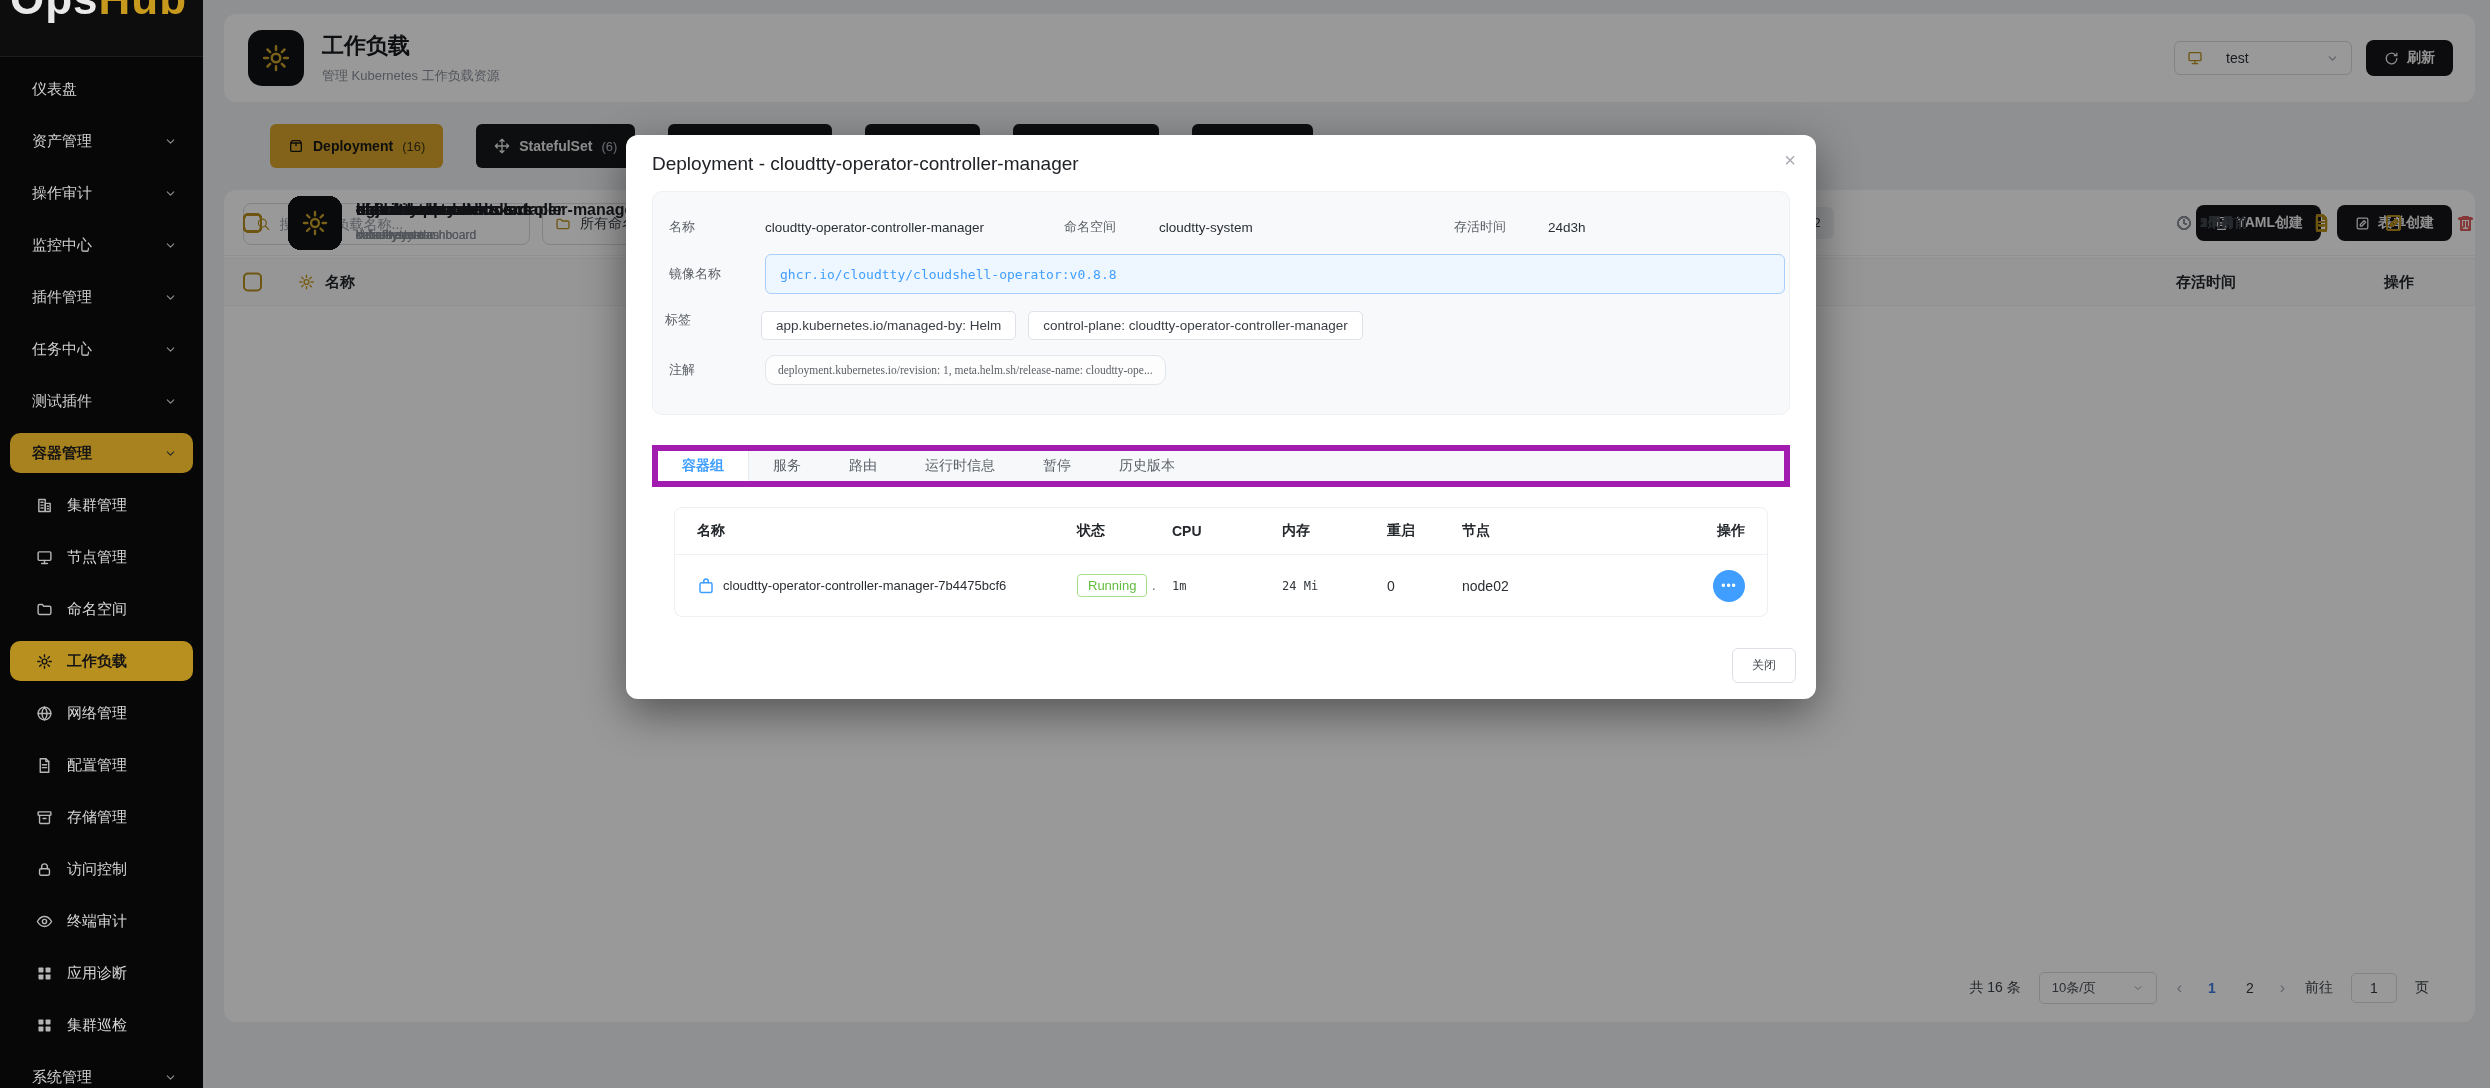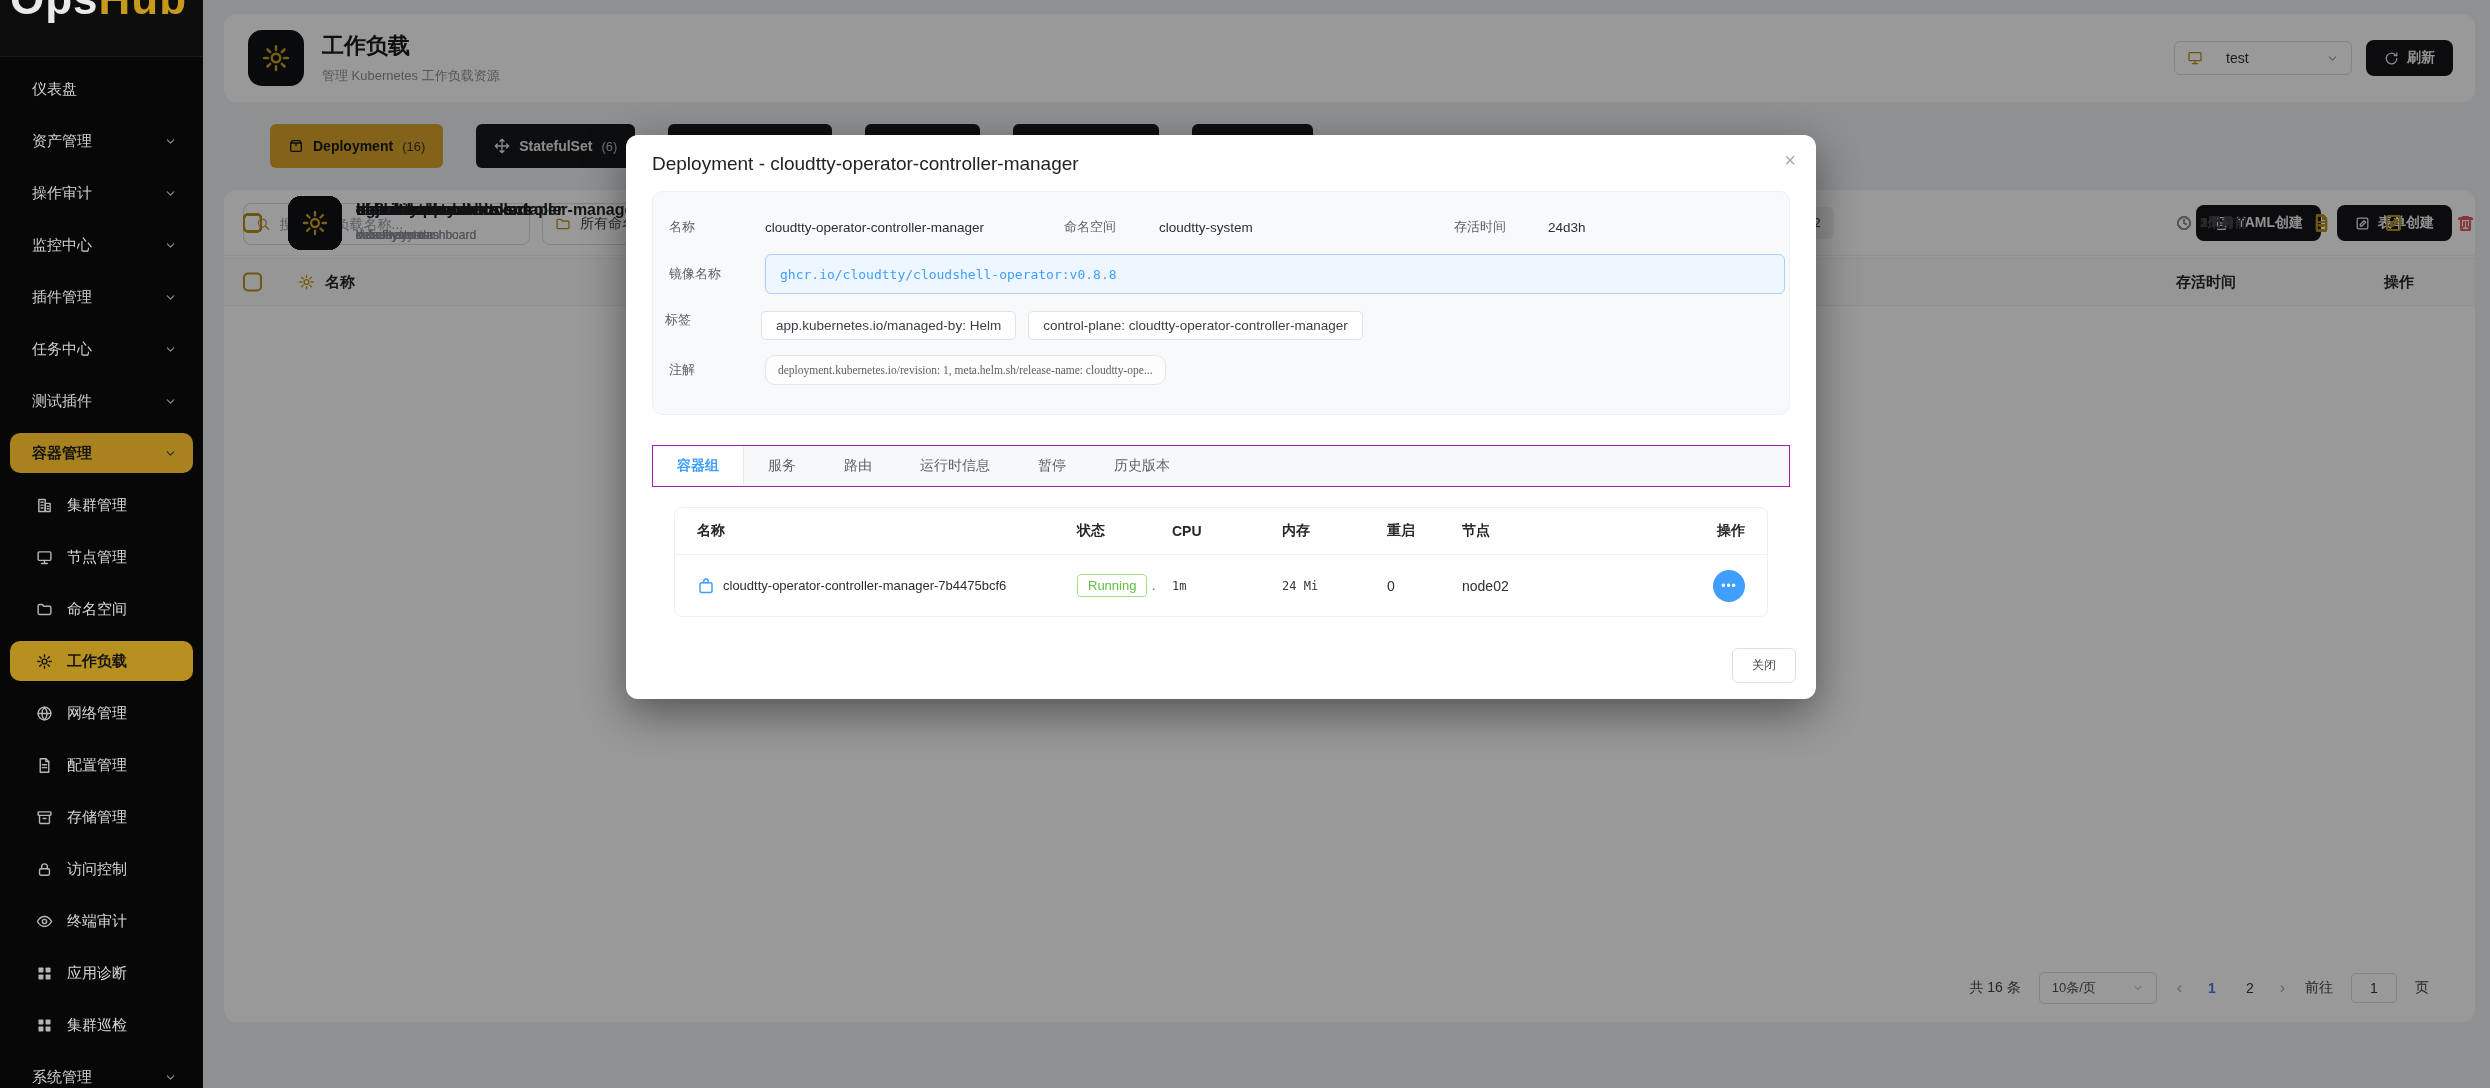--- a/index.html
+++ b/index.html
@@ -135,21 +135,21 @@
     display:flex; align-items:center; padding:0 14px; font-family:"DejaVu Sans Mono",monospace; font-size:13px; color:#3f9eff; }
   .prow3 { position:absolute; left:12px; top:119px; display:flex; align-items:flex-start; }
   .prow3 .f-label { width:96px; }
   .tagpill { border:1px solid #dfe2e8; background:#fff; border-radius:5px; padding:6px 14px; font-size:13.5px;
     color:#3a3f45; margin-right:12px; white-space:nowrap; }
   .prow4 { position:absolute; left:16px; top:163px; display:flex; align-items:center; }
   .prow4 .f-label { width:96px; }
   .anno-box { border:1px solid #e2e5ea; background:#fdfdfe; border-radius:10px; padding:8px 12px; font-size:11.5px;
     color:#5c6066; white-space:nowrap;font-family:Liberation Serif, serif; }
   .m-tabs { position:absolute; left:26px; right:26px; top:310px; height:42px; background:#f6f8fa;
-    border:1px solid #a21caf; display:flex; }
+    border:6px solid #a21caf; display:flex; }
   .m-tab { height:100%; display:flex; align-items:center; padding:0 24px; font-size:14px; color:#5e6268;
     border-right:1px solid #e6e9ee; cursor:pointer; }
   .m-tab.active { background:#fff; color:#3f9eff; font-weight:bold; border-bottom:1px solid #fff; }
   .m-tab:nth-child(n+2) { border-right:none; }
   .pod-table { position:absolute; left:48px; right:48px; top:372px; border:1px solid #edeff2; border-radius:8px; overflow:hidden; }
   .pt-head { display:flex; align-items:center; height:46px; font-size:14px; font-weight:bold; color:#24272b; padding:0 22px; }
   .pt-row { display:flex; align-items:center; height:62px; border-top:1px solid #eef0f3; padding:0 22px; }
   .c-name { width:380px; overflow:hidden; white-space:nowrap; display:flex; align-items:center; gap:8px; }
   .c-status { width:95px; } .c-cpu { width:110px; } .c-mem { width:105px; } .c-restart { width:75px; }
   .c-node { width:230px; } .c-acts { margin-left:auto; }

